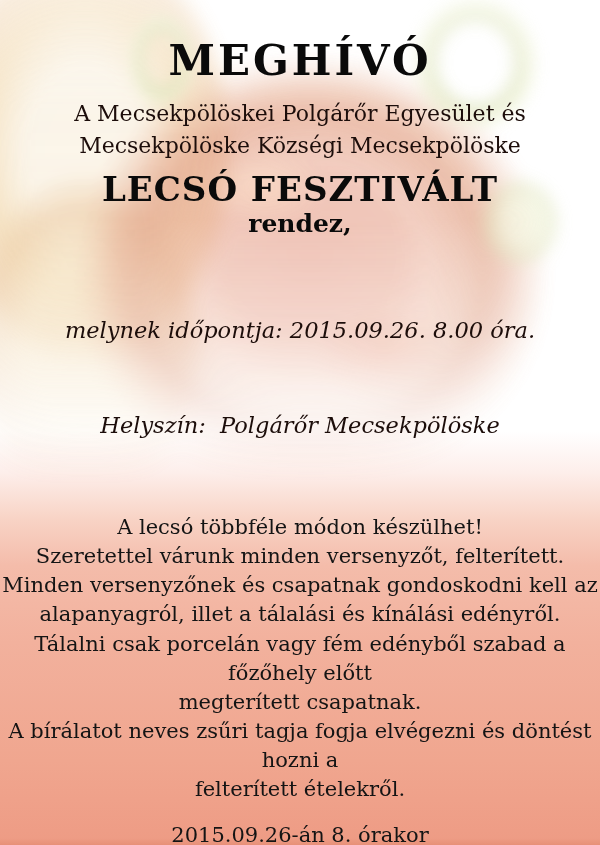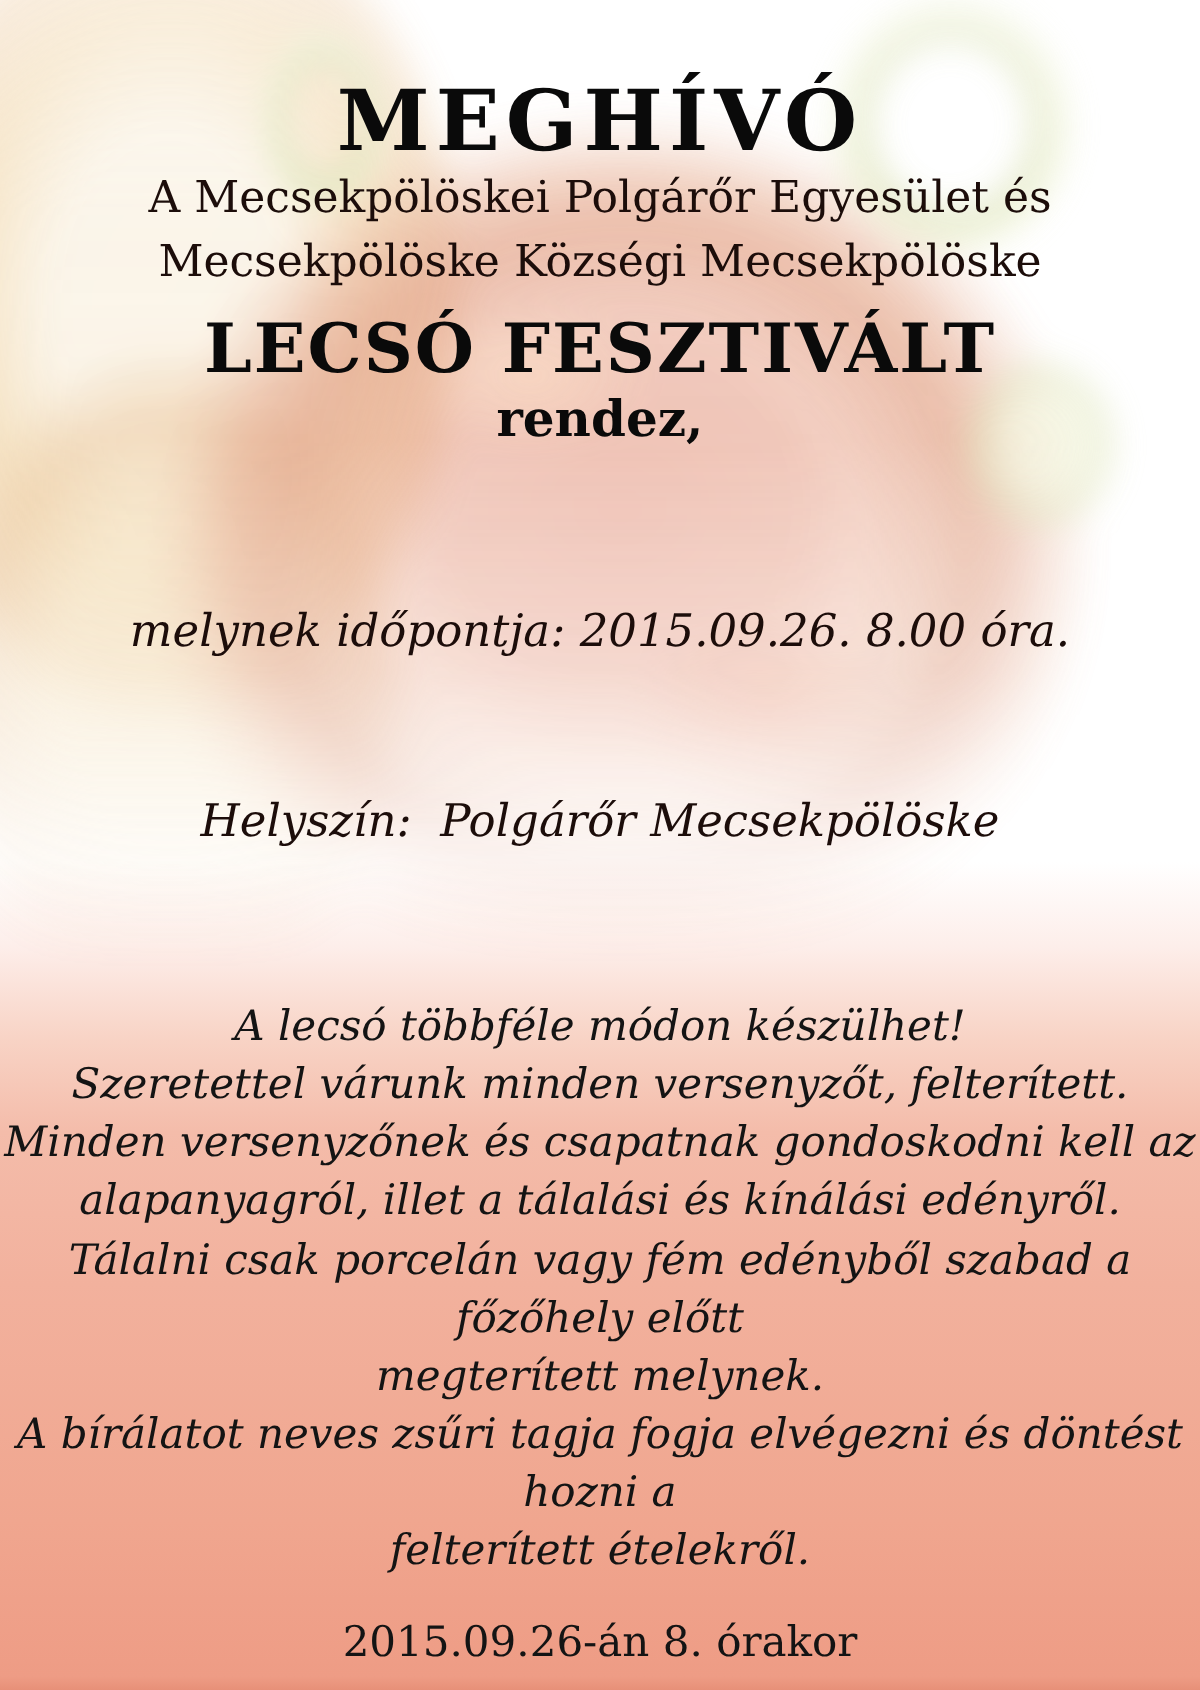--- a/index.html
+++ b/index.html
@@ -57,25 +57,25 @@
     background: radial-gradient(closest-side, rgba(222,110,75,.4), transparent 85%); }
 
   
   .content { position: relative; z-index: 2; color: #141414; text-align: center; }
 
   .title {
     padding-top: 38px;
     font-size: 42px; font-weight: bold; letter-spacing: 3px;
     color: #0a0a0a; line-height: 1.1;
   }
-  .organizers { font-size: 22px; line-height: 1.43; color: #1c0d0a; }
+  .organizers { margin-top: 14px; font-size: 22px; line-height: 1.43; color: #1c0d0a; }
   .event-title { margin-top: 9px; font-size: 34px; font-weight: bold; letter-spacing: 1px; line-height: 1.15; color: #0a0a0a; }
   .event-suffix { font-size: 25px; font-weight: bold; line-height: 1.2; color: #0a0a0a; }
   .schedule { margin-top: 13px; font-size: 22.5px; font-weight: normal; font-style: italic; line-height: 1.4; color: #1c0d0a; white-space: pre-wrap; }
-  .body-text { margin-top: 9px; font-size: 21px; line-height: 1.385; font-style: italic; }
+  .body-text { margin-top: 9px; font-size: 21px; line-height: 1.385; }
   .closing { margin-top: 17px; font-size: 21px; line-height: 1.385; }
 </style>
 </head>
 <body>
 
 <div class="page">
 
   <div class="photo-wrap">
     <div class="photo-blur">
       <div class="blob bread-top"></div>
@@ -106,21 +106,21 @@
       <div>melynek időpontja: 2015.09.26. 8.00 óra.</div>
       <div>Helyszín:  Polgárőr Mecsekpölöske</div>
     </div>
 
     <div class="body-text">
       <div>A lecsó többféle módon készülhet!</div>
       <div>Szeretettel várunk minden versenyzőt, felterített.</div>
       <div>Minden versenyzőnek és csapatnak gondoskodni kell az</div>
       <div>alapanyagról, illet a tálalási és kínálási edényről.</div>
       <div>Tálalni csak porcelán vagy fém edényből szabad a főzőhely előtt</div>
-      <div>megterített melynek.</div>
+      <div>megterített csapatnak.</div>
       <div>A bírálatot neves zsűri tagja fogja elvégezni és döntést hozni a</div>
       <div>felterített ételekről.</div>
     </div>
 
     <div class="closing">
       <div>2015.09.26-án 8. órakor</div>
 
     </div>
 
   </div>

